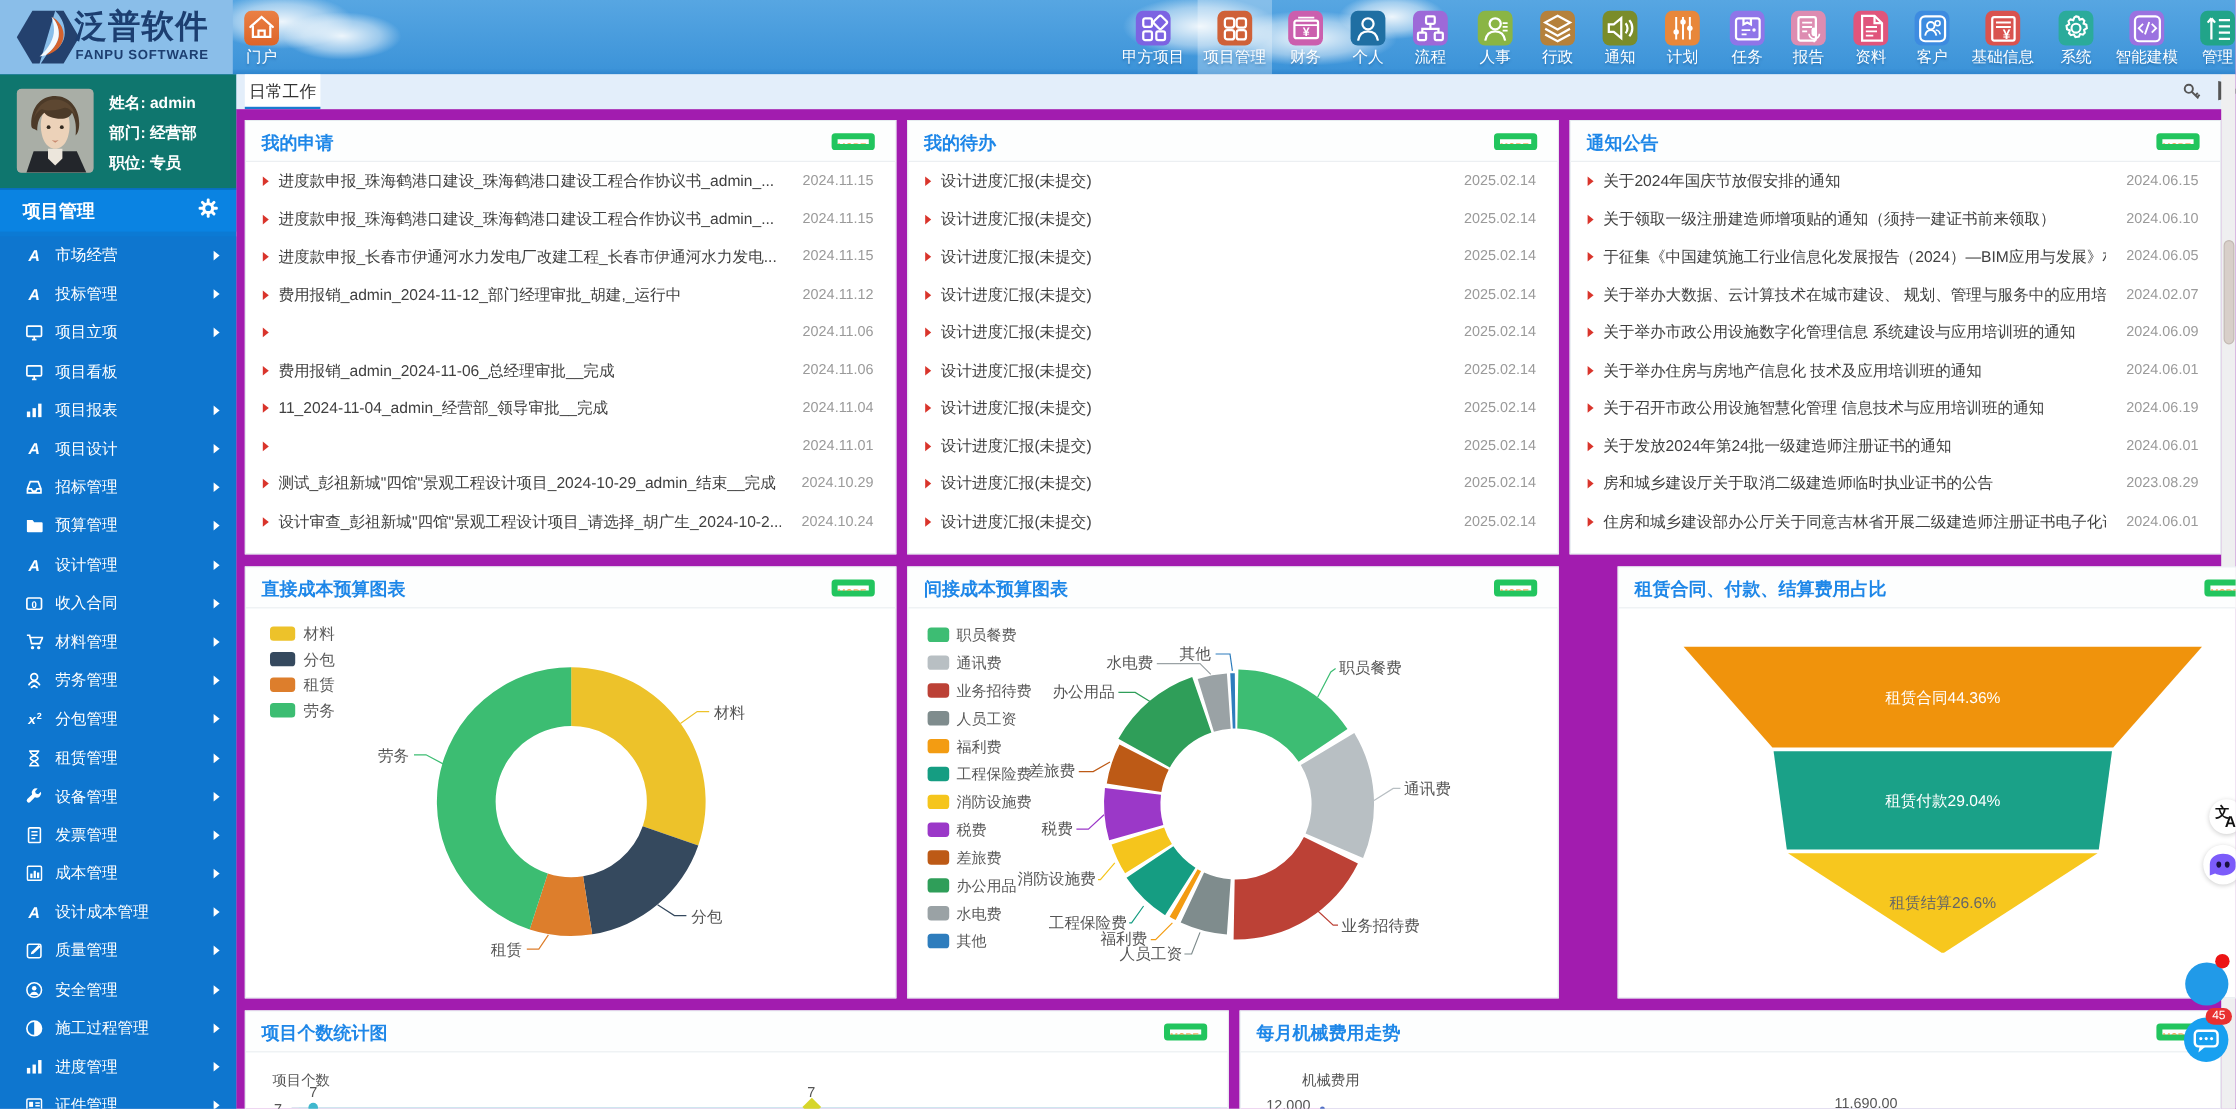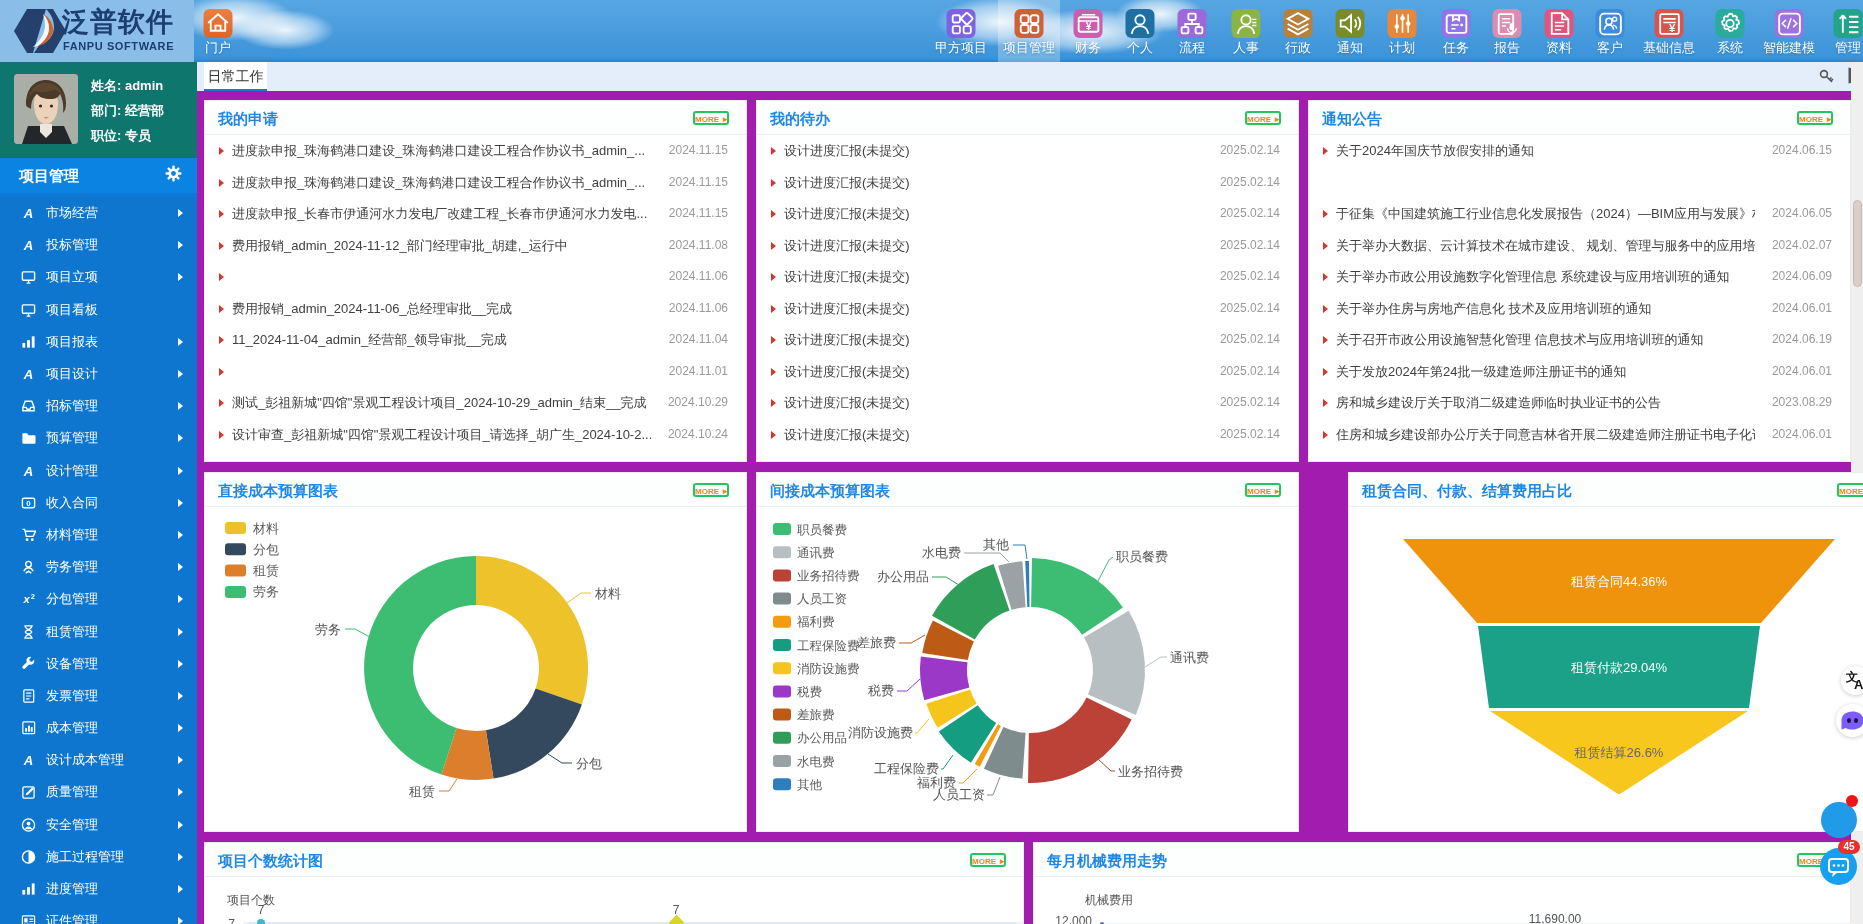--- a/index.html
+++ b/index.html
@@ -31,21 +31,21 @@
 
 #tabbar{position:absolute;left:197px;top:62px;width:1654px;height:29px;background:#e3eefa}
 #tab1{position:absolute;left:7px;top:0;width:63px;height:27px;background:#fff;color:#333;font-size:14px;text-align:center;line-height:28px}
 #tab1u{position:absolute;left:7px;top:27px;width:63px;height:2px;background:#1a7ad0}
 #gutter{position:absolute;left:1851px;top:62px;width:12px;height:862px;background:#efeff0}
 #thumb{position:absolute;left:1852.5px;top:200px;width:9px;height:87px;background:#d8cfc9;border:1px solid #c3bab4;border-radius:5px}
 #content{position:absolute;left:197px;top:91px;width:1654px;height:833px;background:#a21caf}
 .panel{position:absolute;background:#fff;border:1px solid #e7ecf0}
 .ptitle{position:absolute;left:13px;top:9px;font-size:15px;font-weight:bold;color:#1e87e8}
 .phead{position:absolute;left:0;top:0;right:0;height:34px;border-bottom:1px solid #eceff2;background:#fdfefe}
-.more{position:absolute;right:17px;top:10px;width:36px;height:14px;border:2px solid #22c55e;border-radius:3px;color:#f08519;font-size:8px;font-weight:bold;text-align:center;line-height:13px;white-space:nowrap;overflow:hidden}
+.more{position:absolute;right:17px;top:10px;width:36px;height:14px;border:5px solid #22c55e;border-radius:3px;color:#f08519;font-size:8px;font-weight:bold;text-align:center;line-height:13px;white-space:nowrap;overflow:hidden}
 .li{position:absolute;left:0;width:100%;height:31.5px}
 .li .bu{position:absolute;left:14px;top:9px;width:0;height:0;border-left:5px solid #d9342b;border-top:4px solid transparent;border-bottom:4px solid transparent}
 .li .tx{position:absolute;left:27px;right:95px;top:4px;font-size:13px;color:#404040;white-space:nowrap;overflow:hidden}
 .li .dt{position:absolute;right:18px;top:5px;font-size:12px;color:#9a9a9a}
 
 .fbtn{position:absolute;border-radius:50%}
 </style>
 </head>
 <body>
 <div id="hd">
@@ -463,21 +463,21 @@
         <div class="dt">2024.11.15</div>
       </div>
 <div class="li" style="top:100.0px">
         <div class="bu"></div>
         <div class="tx">进度款申报_长春市伊通河水力发电厂改建工程_长春市伊通河水力发电...</div>
         <div class="dt">2024.11.15</div>
       </div>
 <div class="li" style="top:131.5px">
         <div class="bu"></div>
         <div class="tx">费用报销_admin_2024-11-12_部门经理审批_胡建,_运行中</div>
-        <div class="dt">2024.11.08</div>
+        <div class="dt">2024.11.12</div>
       </div>
 <div class="li" style="top:163.0px">
         <div class="bu"></div>
         <div class="dt">2024.11.06</div>
       </div>
 <div class="li" style="top:194.5px">
         <div class="bu"></div>
         <div class="tx">费用报销_admin_2024-11-06_总经理审批__完成</div>
         <div class="dt">2024.11.06</div>
       </div>
@@ -559,20 +559,25 @@
 </div>
 <div class="panel" style="left:1111px;top:9px;width:543px;height:362px">
 <div class="phead">
         <div class="ptitle">通知公告</div>
         <div class="more">MORE ►</div>
       </div>
 <div class="li" style="top:37.0px">
         <div class="bu"></div>
         <div class="tx">关于2024年国庆节放假安排的通知</div>
         <div class="dt">2024.06.15</div>
+      </div>
+<div class="li" style="top:68.5px">
+        <div class="bu"></div>
+        <div class="tx">关于领取一级注册建造师增项贴的通知（须持一建证书前来领取）</div>
+        <div class="dt">2024.06.10</div>
       </div>
 <div class="li" style="top:100.0px">
         <div class="bu"></div>
         <div class="tx">于征集《中国建筑施工行业信息化发展报告（2024）—BIM应用与发展》材料...</div>
         <div class="dt">2024.06.05</div>
       </div>
 <div class="li" style="top:131.5px">
         <div class="bu"></div>
         <div class="tx">关于举办大数据、云计算技术在城市建设、 规划、管理与服务中的应用培训班...</div>
         <div class="dt">2024.02.07</div>
@@ -760,13 +765,13 @@
     </svg></div>
 <div class="fbtn" style="left:1821px;top:802px;width:36px;height:36px;background:#219ae8"></div>
 <div class="fbtn" style="left:1846px;top:795px;width:12px;height:12px;background:#ec1414"></div>
 <div class="fbtn" style="left:1820px;top:848px;width:37px;height:37px;background:#18a0f0"><svg width="37" height="37" viewBox="0 0 37 37">
       <rect x="9" y="11" width="19" height="13" rx="3" fill="none" stroke="#fff" stroke-width="2"></rect>
       <path d="M13 24l-1 5 6-5Z" fill="#fff"></path>
       <circle cx="14" cy="17.5" r="1.3" fill="#fff"></circle>
       <circle cx="18.5" cy="17.5" r="1.3" fill="#fff"></circle>
       <circle cx="23" cy="17.5" r="1.3" fill="#fff"></circle>
     </svg></div>
-<div style="position:absolute;left:1838px;top:840px;min-width:22px;height:14px;background:#e83030;border-radius:7px;color:#fff;font-size:10px;font-weight:bold;text-align:center;line-height:14px">45</div>
+<div style="position:absolute;left:1838px;top:840px;min-width:22px;height:14px;background:#e83030;border-radius:7px;color:#fff;font-size:10px;font-weight:normal;text-align:center;line-height:14px">45</div>
 
 </body></html>

